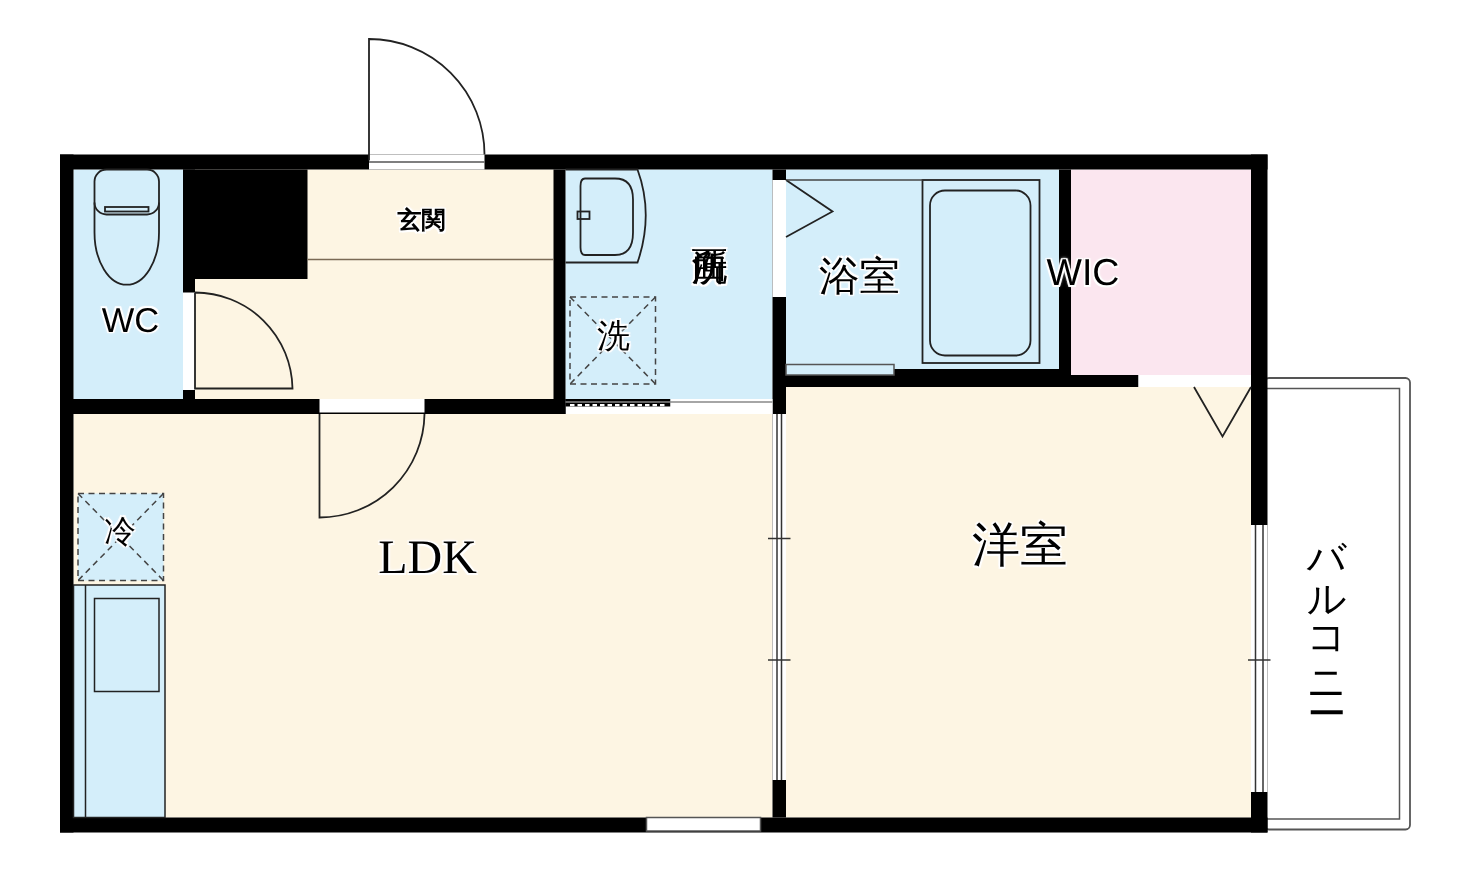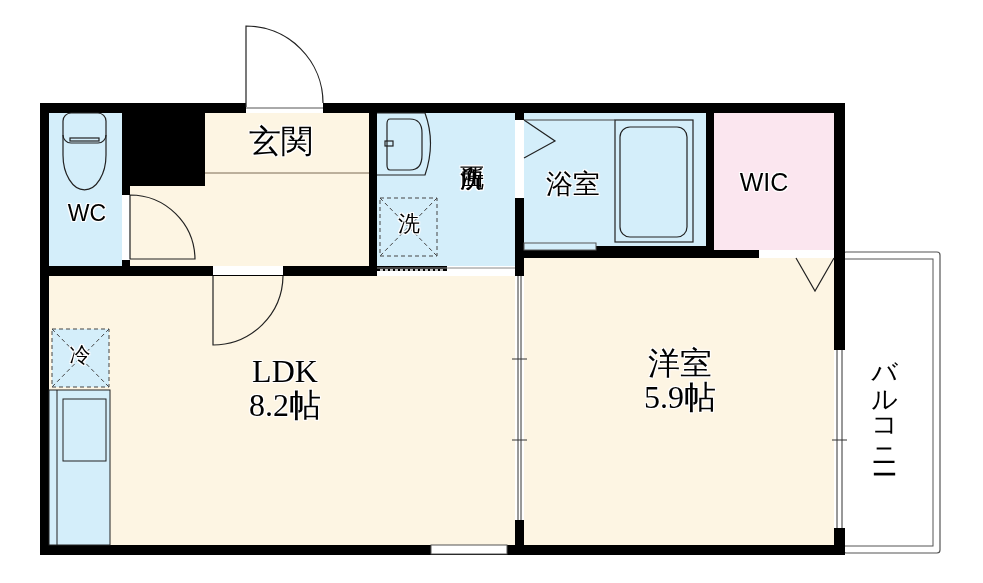--- a/index.html
+++ b/index.html
@@ -138,32 +138,30 @@
   </g>
 
   <g stroke="#222" stroke-width="1">
     <rect x="49" y="390" width="61" height="155" fill="#d4eefa"></rect>
     <line x1="57" y1="390" x2="57" y2="545" fill="none"></line>
     <rect x="63" y="399" width="43" height="62" fill="none"></rect>
   </g>
 </svg>
 
 
-<div class="lbl room-md" style="left:236px;top:125px;width:90px;font-size:32px;">玄関</div>
+<div class="lbl room-md" style="left:236px;top:140px;width:90px;font-size:16px;font-weight:bold;">玄関</div>
 <div class="lbl" style="left:52px;top:202px;width:70px;font-size:23px;">WC</div>
 <div class="lbl vert" style="left:460px;top:147px;font-size:24px;">洗面所</div>
 <div class="lbl" style="left:385px;top:213px;width:48px;font-size:22px;">洗</div>
 <div class="lbl room-md" style="left:535px;top:171px;width:76px;">浴室</div>
-<div class="lbl" style="left:714px;top:170px;width:100px;font-size:25px;">WIC</div>
+<div class="lbl" style="left:672px;top:170px;width:100px;font-size:25px;">WIC</div>
 <div class="lbl" style="left:55px;top:344px;width:50px;font-size:21px;">冷</div>
 
 <div class="lbl room-lg" style="left:190px;top:355px;width:190px;">
   <div>LDK</div>
-  <div>8.2帖</div>
 </div>
 
 <div class="lbl room-lg" style="left:590px;top:347px;width:180px;">
   <div>洋室</div>
-  <div>5.9帖</div>
 </div>
 
 <div class="lbl vert" style="left:872px;top:343px;font-size:26px;">バルコニー</div>
 </div>
 
 </body></html>

